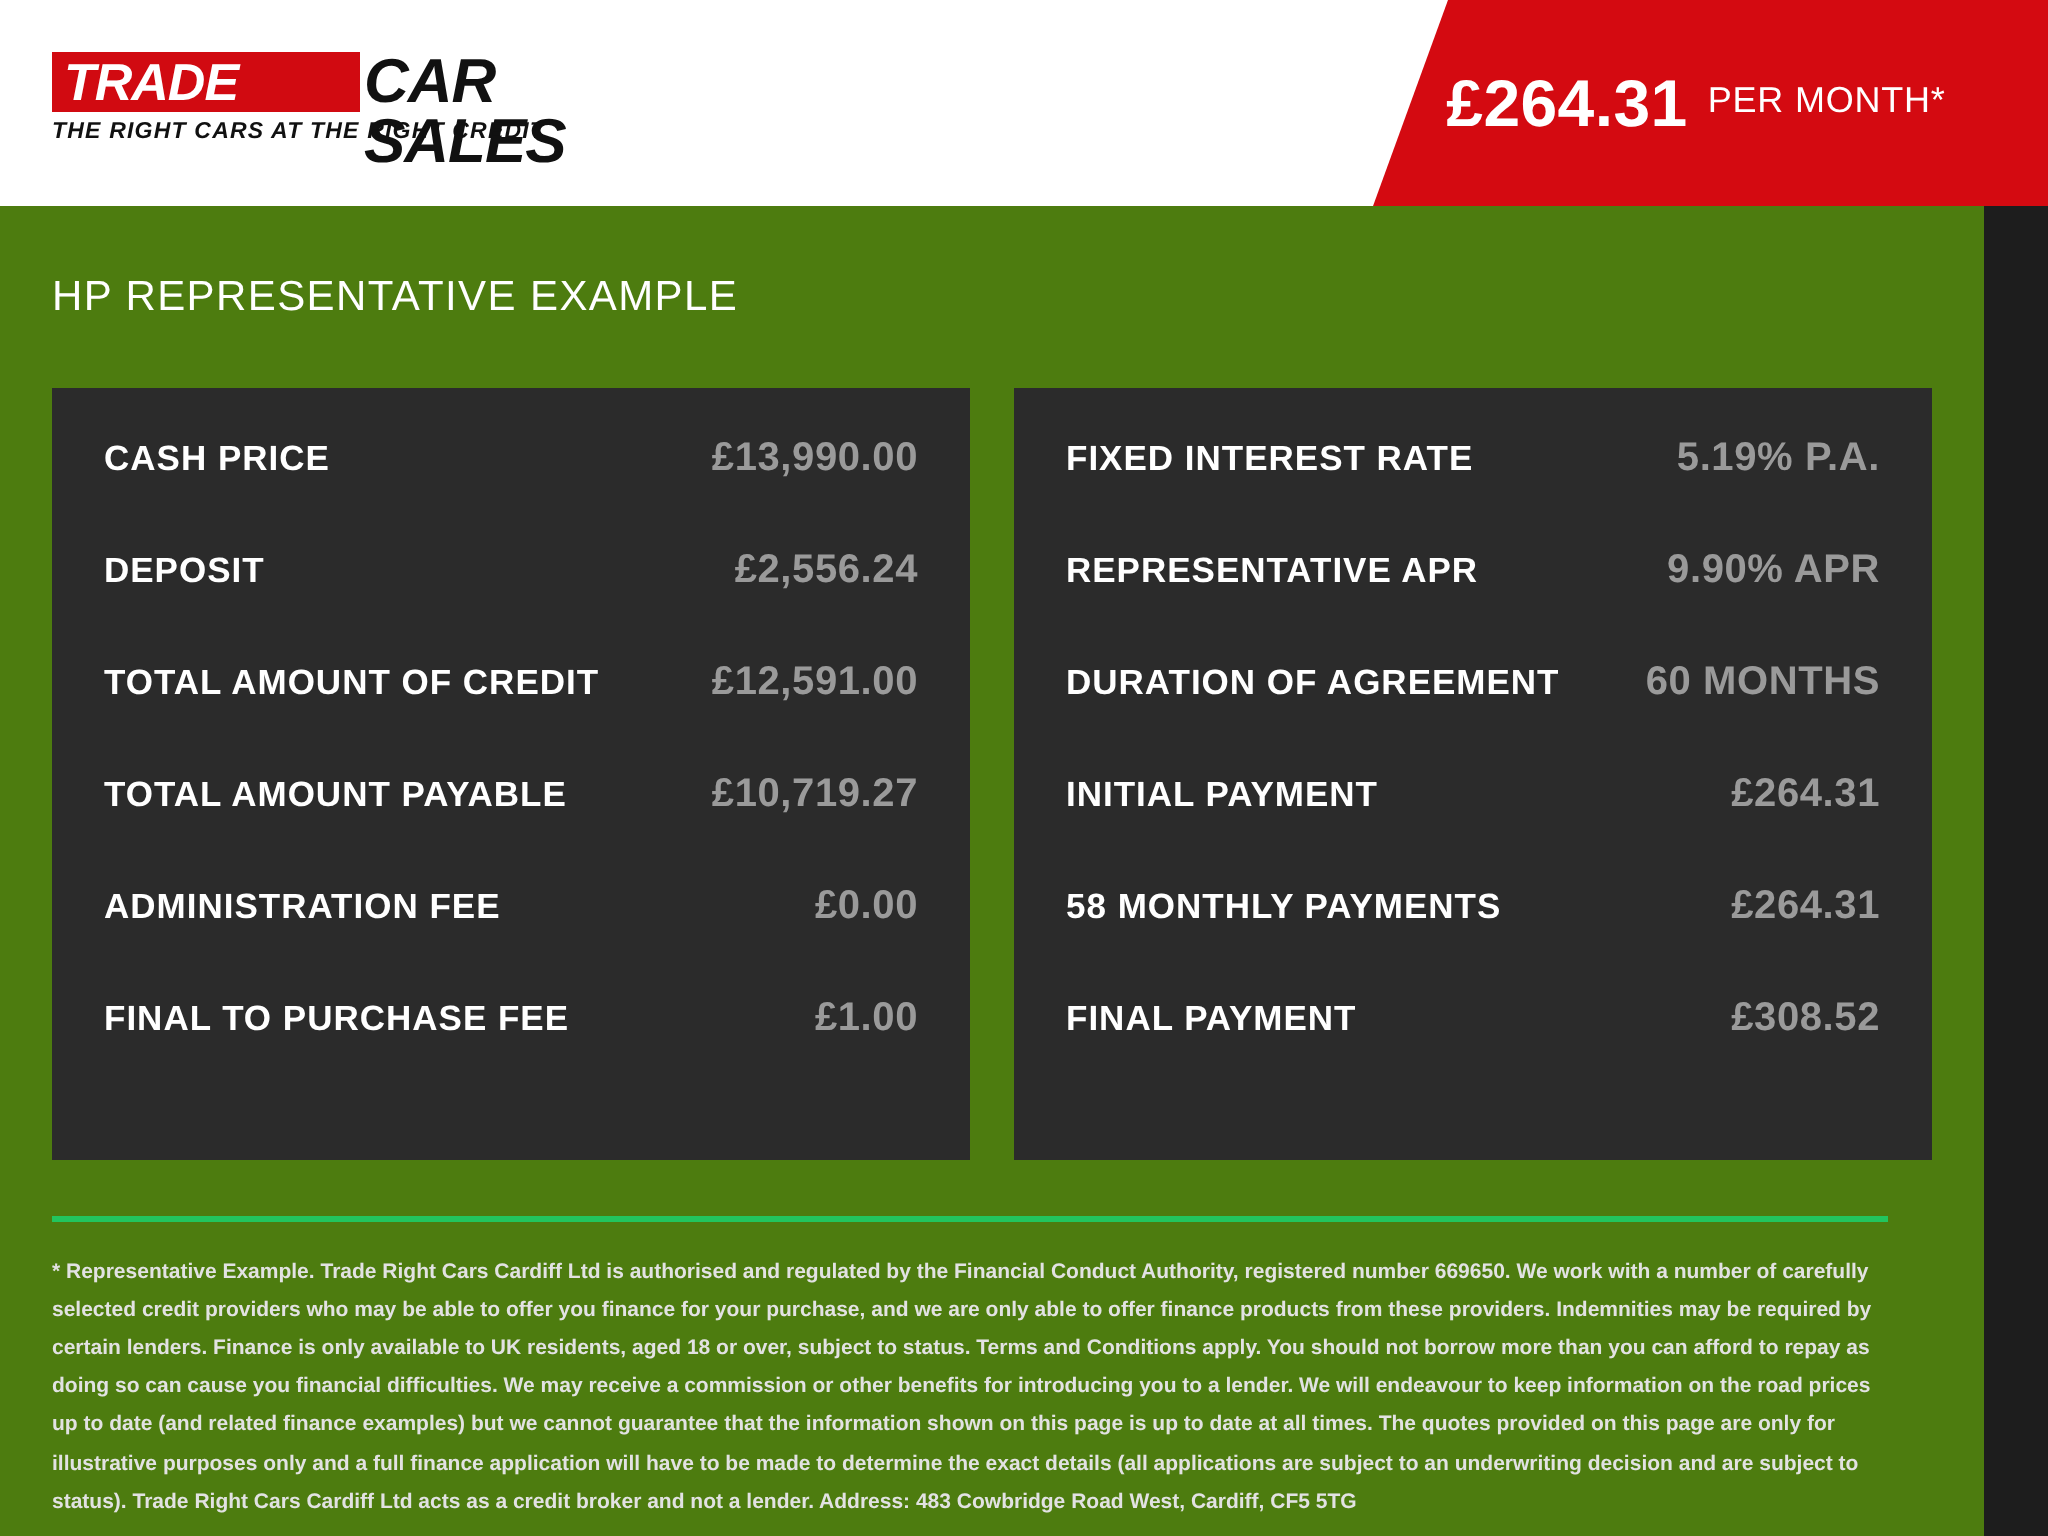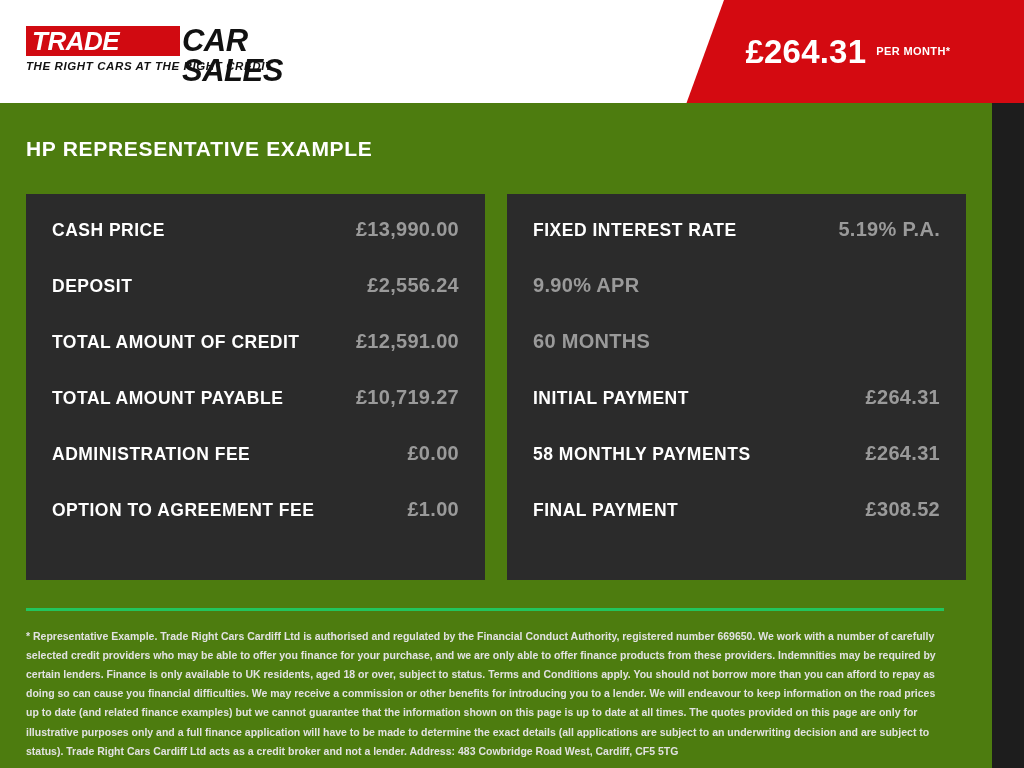--- a/index.html
+++ b/index.html
@@ -89,32 +89,32 @@
     gap: 10px;
   }
   .price-amount {
     color: #ffffff;
     font-size: 33px;
     font-weight: bold;
     letter-spacing: 0.2px;
   }
   .price-per {
     color: #ffffff;
-    font-size: 11px;
-    font-weight: bold;
+    font-size: 18px;
+    font-weight: normal;
     letter-spacing: 0.4px;
     padding-bottom: 2px;
   }
 
   
   .title {
     margin: 34px 0 0 26px;
     color: #ffffff;
     font-size: 21px;
-    font-weight: bold;
+    font-weight: normal;
     letter-spacing: 0.7px;
   }
 
   
   .panels {
     display: flex;
     gap: 22px;
     margin: 33px 26px 12px 26px;
   }
   .panel {
@@ -197,34 +197,36 @@
       </div>
       <div class="row">
         <span class="row-label">TOTAL AMOUNT PAYABLE</span>
         <span class="row-value">£10,719.27</span>
       </div>
       <div class="row">
         <span class="row-label">ADMINISTRATION FEE</span>
         <span class="row-value">£0.00</span>
       </div>
       <div class="row">
-        <span class="row-label">OPTION TO AGREEMENT FEE</span>
+        <span class="row-label">FINAL TO PURCHASE FEE</span>
         <span class="row-value">£1.00</span>
       </div>
     </div>
 
     <div class="panel">
       <div class="row">
         <span class="row-label">FIXED INTEREST RATE</span>
         <span class="row-value">5.19% P.A.</span>
       </div>
       <div class="row">
+        <span class="row-label">REPRESENTATIVE APR</span>
         <span class="row-value">9.90% APR</span>
       </div>
       <div class="row">
+        <span class="row-label">DURATION OF AGREEMENT</span>
         <span class="row-value">60 MONTHS</span>
       </div>
       <div class="row">
         <span class="row-label">INITIAL PAYMENT</span>
         <span class="row-value">£264.31</span>
       </div>
       <div class="row">
         <span class="row-label">58 MONTHLY PAYMENTS</span>
         <span class="row-value">£264.31</span>
       </div>

